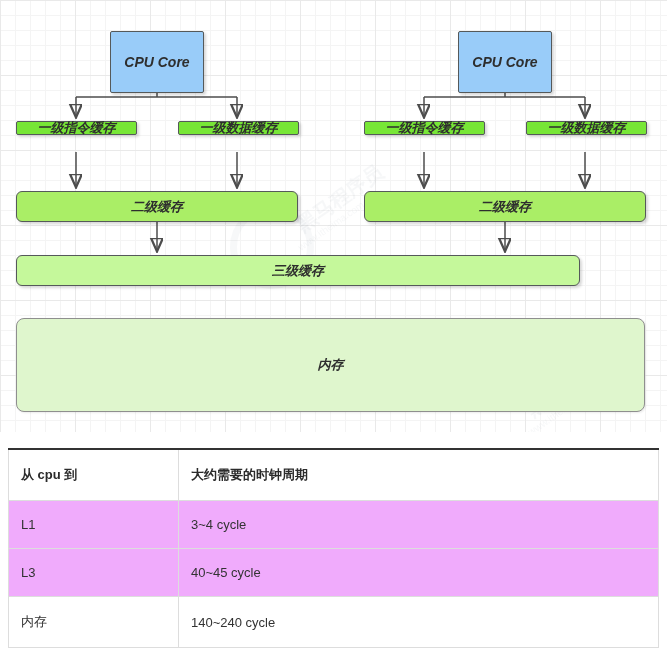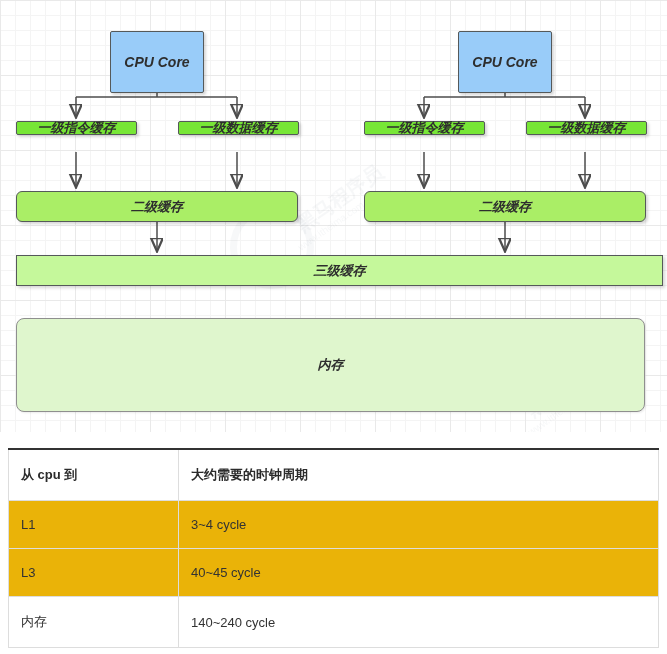--- a/index.html
+++ b/index.html
@@ -31,21 +31,21 @@
   .cpu-left  { left: 110px; }
   .cpu-right { left: 458px; }
   .l1 { background: #77e636; width: 121px; height: 14px; top: 121px; border-radius: 2px; }
   .l1i-left { left: 16px; }
   .l1d-left { left: 178px; }
   .l1i-right { left: 364px; }
   .l1d-right { left: 526px; }
   .l2 { background: #aaee66; width: 282px; height: 31px; top: 191px; border-radius: 6px; }
   .l2-left { left: 16px; }
   .l2-right { left: 364px; }
-  .l3 { background: #c5f89b; width: 647px; height: 31px; top: 255px; left: 16px; border-radius: 0; }
+  .l3 { background: #c5f89b; width: 564px; height: 31px; top: 255px; left: 16px; border-radius: 6px; }
   .memory { background: #dff6cd; width: 629px; height: 94px; top: 318px; left: 16px;
             border-radius: 8px; border-color: #8f8f8f; box-shadow: 1px 1px 2px rgba(0,0,0,0.08); }
 
   .connectors { position: absolute; left: 0; top: 0; }
   .connectors path { stroke: #4d4d4d; stroke-width: 1.5; fill: none; }
 
   
   .stamp { position: absolute; pointer-events: none; opacity: 0.055; color: #6b7b8d; }
   .stamp .wm-text { display: block; transform: rotate(-35deg); font-weight: bold; font-size: 20px; white-space: nowrap; }
   .stamp .wm-url  { display: block; transform: rotate(-35deg); font-size: 10px; white-space: nowrap; margin-top: 2px; }
@@ -60,21 +60,21 @@
     border-bottom: 1px solid #dddddd;
   }
   .cycle-table th, .cycle-table td {
     height: 33px; padding: 16px 12px; text-align: left; font-weight: normal;
     border-bottom: 1px solid #dddddd; vertical-align: middle;
   }
   .cycle-table th { font-weight: bold; color: #2b2b2b; }
   .cycle-table th:first-child, .cycle-table td:first-child {
     width: 170px; border-right: 1px solid #dddddd;
   }
-  .cycle-table tr.alt td { background: #eab308; }
+  .cycle-table tr.alt td { background: #f0abfc; }
 </style>
 </head>
 <body>
 
 <div class="diagram-area">
 
   <div class="stamp" style="left:230px; top:205px;">
       <span class="wm-circle"></span>
     </div>
   <div class="stamp" style="left:290px; top:185px;">

